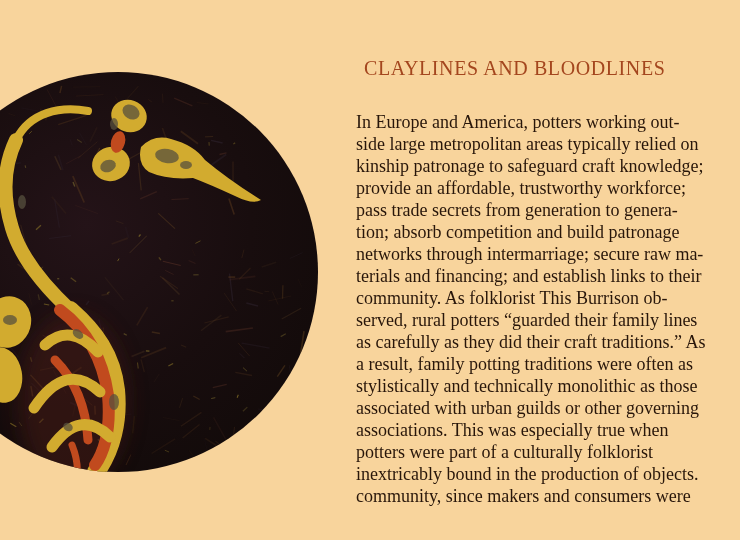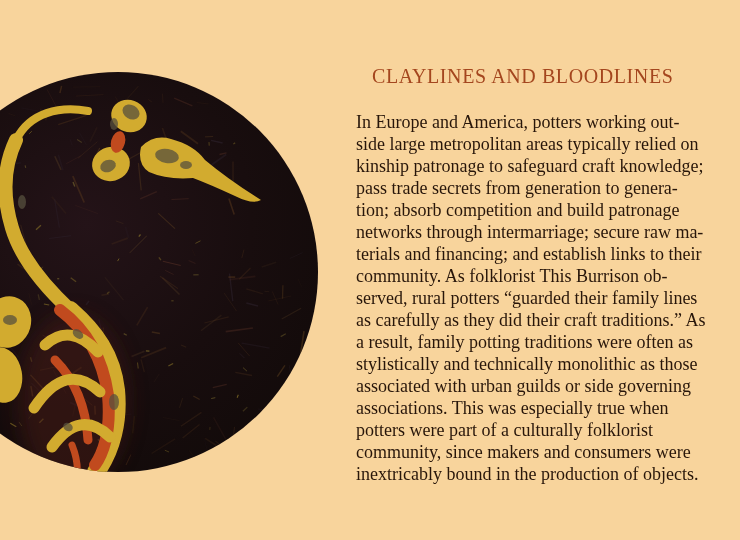--- a/index.html
+++ b/index.html
@@ -11,21 +11,21 @@
     position:relative;width:740px;height:540px;overflow:hidden;
     background:var(--page_bg,#f8d49c);
   }
   .plate{
     position:absolute;left:-82px;top:72px;width:400px;height:400px;
   }
   .content{
     position:absolute;left:356px;top:0;width:372px;
   }
   .title{
-    position:absolute;left:0;top:49px;margin:16px;
+    position:absolute;left:0;top:49px;margin:8px;
     font-size:20px;font-weight:normal;letter-spacing:0.6px;
     color:var(--title_color,#a4461e);
     white-space:nowrap;
   }
   .bodytext{
     position:absolute;left:0;top:95px;width:372px;
     font-size:18px;line-height:22px;
     color:var(--text_color,#28160a);
     margin-top:16px;
   }
@@ -294,30 +294,31 @@
       </g>
     </svg>
   </div>
 
   <div class="content">
     <h1 class="title">CLAYLINES AND BLOODLINES</h1>
     <div class="bodytext">
         <div class="line">In Europe and America, potters working out-</div>
         <div class="line">side large metropolitan areas typically relied on</div>
         <div class="line">kinship patronage to safeguard craft knowledge;</div>
+        <div class="line">provide an affordable, trustworthy workforce;</div>
         <div class="line">pass trade secrets from generation to genera-</div>
         <div class="line">tion; absorb competition and build patronage</div>
         <div class="line">networks through intermarriage; secure raw ma-</div>
         <div class="line">terials and financing; and establish links to their</div>
         <div class="line">community. As folklorist This Burrison ob-</div>
         <div class="line">served, rural potters “guarded their family lines</div>
         <div class="line">as carefully as they did their craft traditions.” As</div>
         <div class="line">a result, family potting traditions were often as</div>
         <div class="line">stylistically and technically monolithic as those</div>
-        <div class="line">associated with urban guilds or side governing</div>
+        <div class="line">associated with urban guilds or other governing</div>
         <div class="line">associations. This was especially true when</div>
         <div class="line">potters were part of a culturally folklorist</div>
+        <div class="line">inextricably bound in the production of objects.</div>
         <div class="line">community, since makers and consumers were</div>
-        <div class="line">inextricably bound in the production of objects.</div>
       </div>
   </div>
 
 </div>
 
 </body></html>

